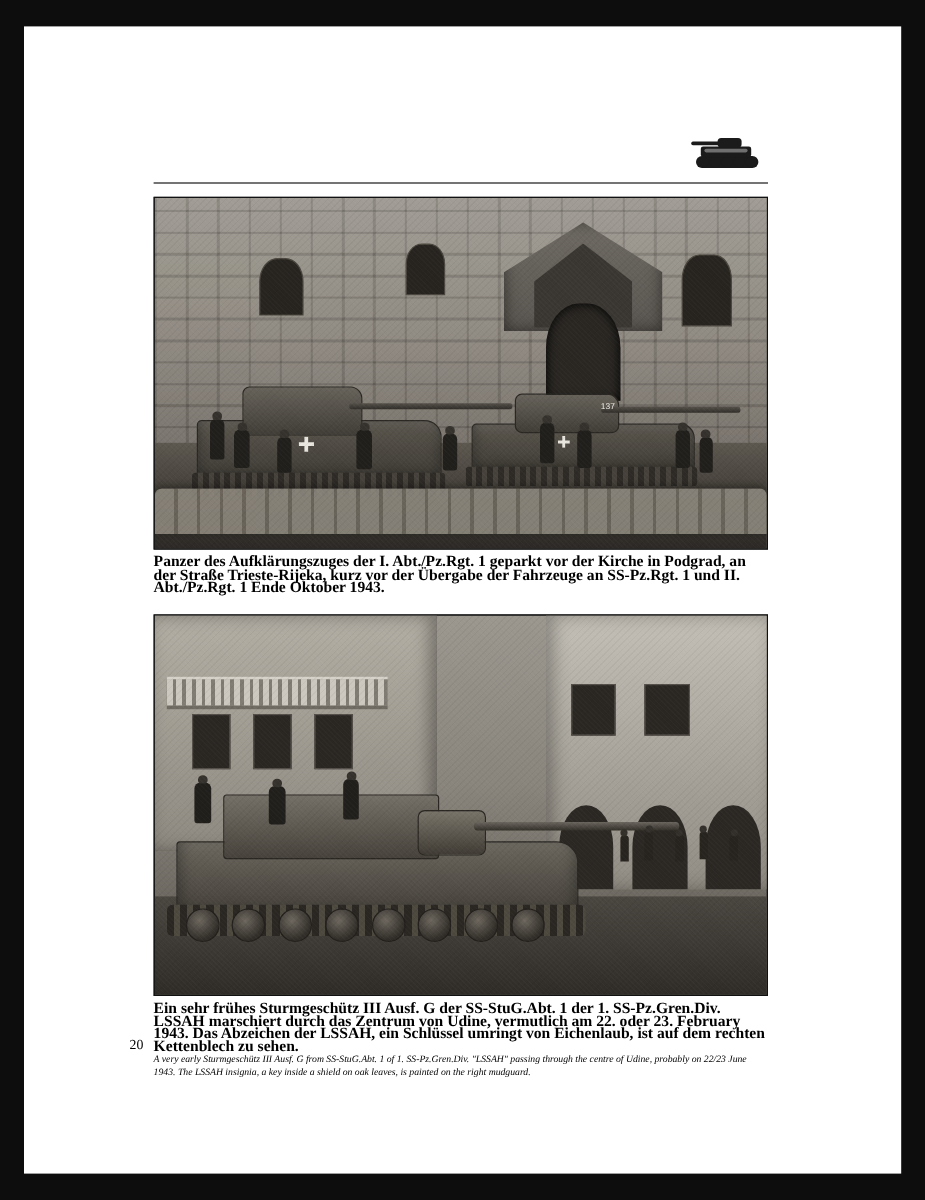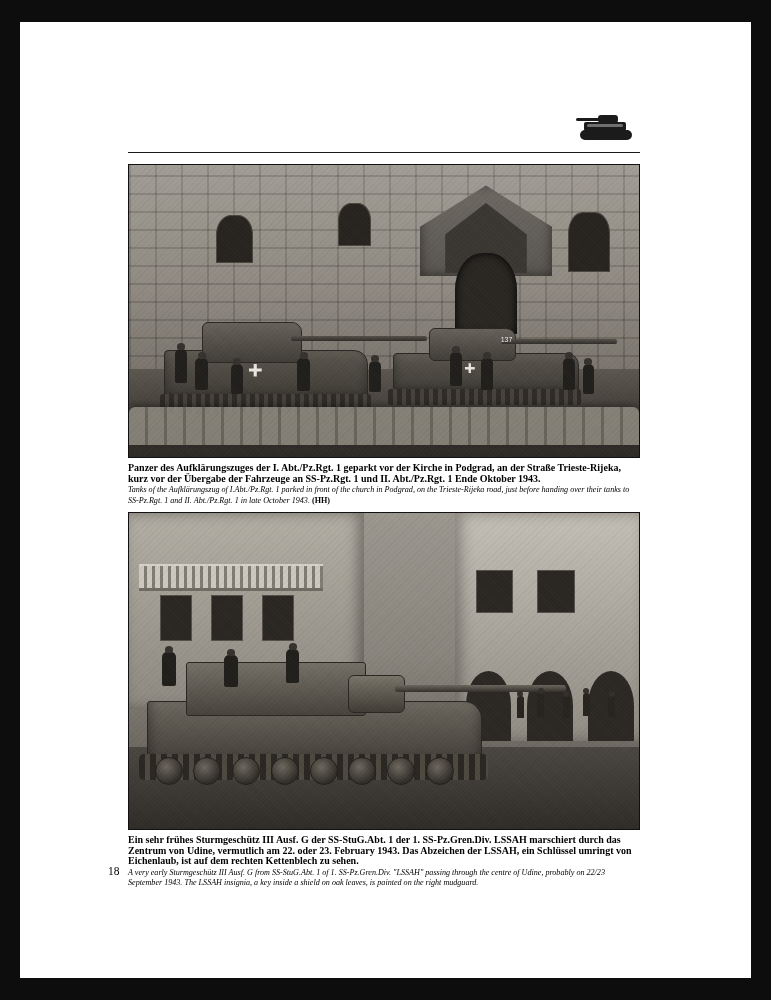--- a/index.html
+++ b/index.html
@@ -59,21 +59,21 @@
     border: 1px solid #111;
     box-sizing: border-box;
   }
   .caption {
     width: 100%;
     padding-top: 5px;
     box-sizing: border-box;
   }
   .caption .de {
     font-weight: bold;
-    font-size: 10px;
+    font-size: 13px;
     line-height: 10.6px;
     color: #000;
     margin: 0;
   }
   .caption .en {
     font-style: italic;
     font-size: 8.1px;
     line-height: 10.6px;
     color: #000;
     margin: 0;
@@ -336,24 +336,20 @@
       <div class="soldier" style="left:47%;top:67%;width:12px;height:31px;"></div>
       <div class="soldier" style="left:63%;top:64%;width:12px;height:34px;"></div>
       <div class="soldier" style="left:69%;top:66%;width:12px;height:32px;"></div>
       <div class="soldier" style="left:85%;top:66%;width:12px;height:32px;"></div>
       <div class="soldier" style="left:89%;top:68%;width:11px;height:30px;"></div>
 
       <div class="p1-grain"></div>
     </div>
     <div class="caption">
       <p class="de">Panzer des Aufklärungszuges der I. Abt./Pz.Rgt. 1 geparkt vor der Kirche in Podgrad, an der Straße Trieste-Rijeka, kurz vor der Übergabe der Fahrzeuge an SS-Pz.Rgt. 1 und II. Abt./Pz.Rgt. 1 Ende Oktober 1943.</p>
-      <p class="en">
-        <span>Tanks of the Aufklärungszug of I.Abt./Pz.Rgt. 1 parked in front of the church in Podgrad, on the Trieste-Rijeka road, just before handing over their tanks to SS-Pz.Rgt. 1 and II. Abt./Pz.Rgt. 1 in late October 1943.</span>
-        <span class="credit">(HH)</span>
-      </p>
     </div>
   </div>
 
   <div class="figure" id="fig2">
     <div class="photo" aria-label="Early Sturmgeschütz III Ausf. G driving through the centre of Udine">
       <div class="p2-bg"></div>
       <div class="p2-bldgL"></div>
       <div class="p2-bldgR"></div>
       <div class="p2-balcony"></div>
       <div class="p2-win" style="left:6%;top:26%;width:6%;height:14%;"></div>
@@ -388,21 +384,21 @@
       <div class="civ" style="left:76%;top:58%;height:22px;"></div>
       <div class="civ" style="left:80%;top:57%;height:24px;"></div>
       <div class="civ" style="left:85%;top:58%;height:22px;"></div>
       <div class="civ" style="left:89%;top:57%;height:23px;"></div>
       <div class="civ" style="left:94%;top:58%;height:21px;"></div>
 
       <div class="p1-grain"></div>
     </div>
     <div class="caption">
       <p class="de">Ein sehr frühes Sturmgeschütz III Ausf. G der SS-StuG.Abt. 1 der 1. SS-Pz.Gren.Div. LSSAH marschiert durch das Zentrum von Udine, vermutlich am 22. oder 23. February 1943. Das Abzeichen der LSSAH, ein Schlüssel umringt von Eichenlaub, ist auf dem rechten Kettenblech zu sehen.</p>
-      <p class="en">A very early Sturmgeschütz III Ausf. G from SS-StuG.Abt. 1 of 1. SS-Pz.Gren.Div. "LSSAH" passing through the centre of Udine, probably on 22/23 September 1943. The LSSAH insignia, a key inside a shield on oak leaves, is painted on the right mudguard.</p>
+      <p class="en">A very early Sturmgeschütz III Ausf. G from SS-StuG.Abt. 1 of 1. SS-Pz.Gren.Div. "LSSAH" passing through the centre of Udine, probably on 22/23 June 1943. The LSSAH insignia, a key inside a shield on oak leaves, is painted on the right mudguard.</p>
     </div>
   </div>
 
   <div class="footer">
-    <div class="folio">18</div>
+    <div class="folio">20</div>
   </div>
 
 </div>
 
 </body></html>

